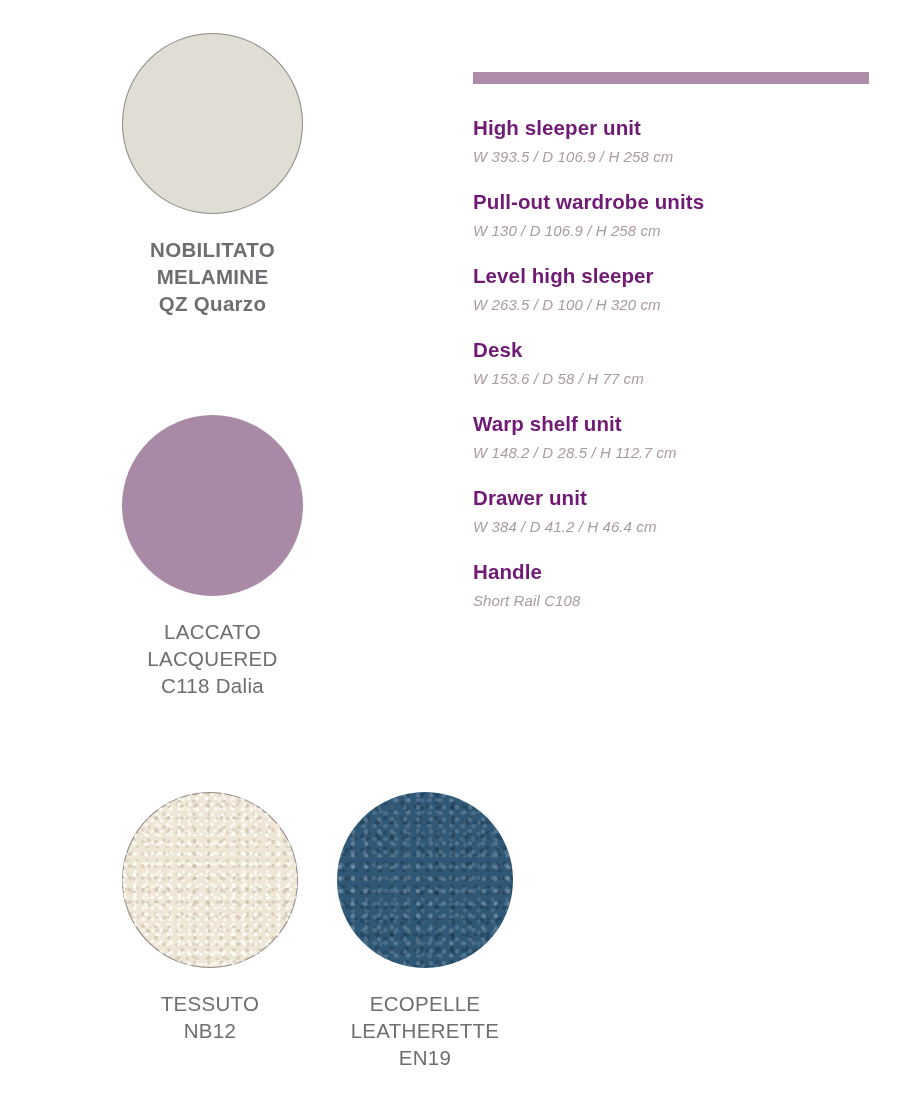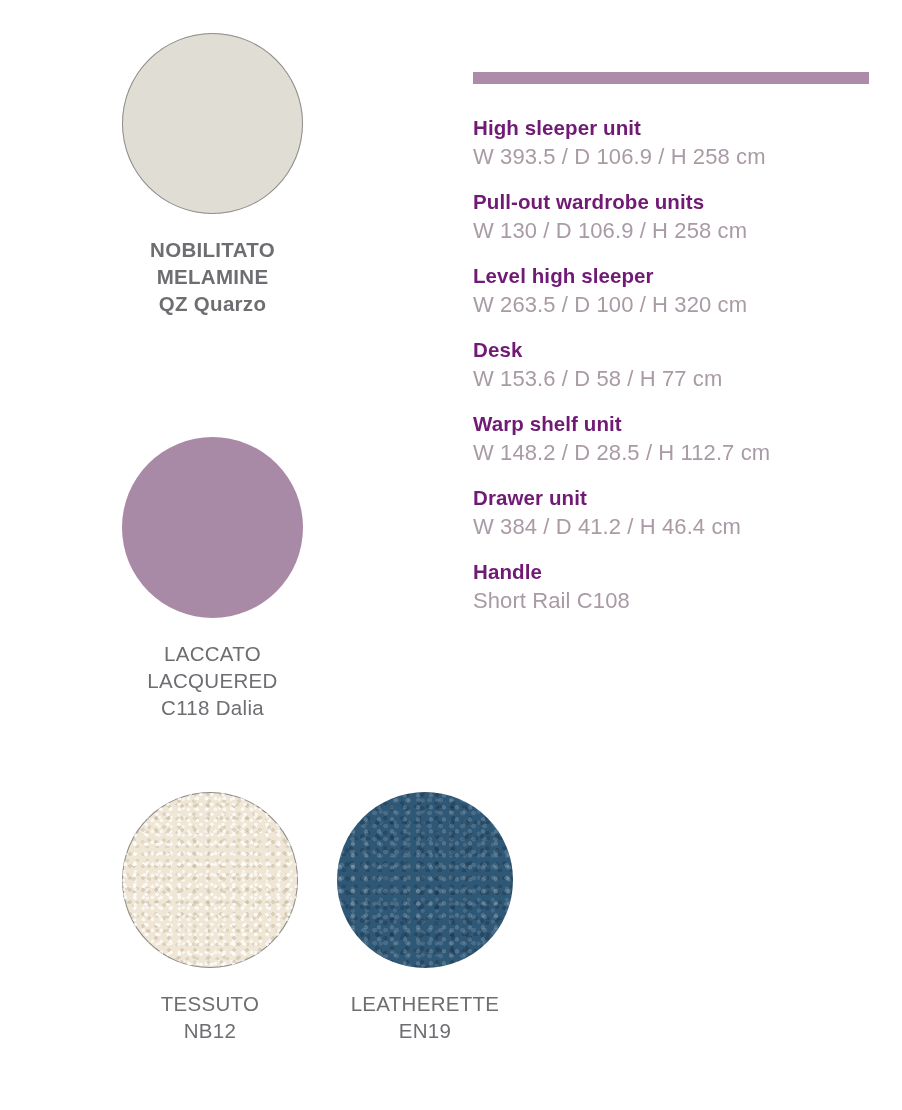--- a/index.html
+++ b/index.html
@@ -105,58 +105,60 @@
   .spec-name {
     color: #701a75;
     font-weight: bold;
     font-size: 20.5px;
     line-height: 28px;
     letter-spacing: .1px;
     white-space: nowrap;
   }
   .spec-value {
     color: #a99aa5;
-    font-size: 22px;
+    font-size: 15px;
     line-height: 29px;
     letter-spacing: .1px;
     white-space: nowrap;
+    font-style: italic;
   }
 </style>
 </head>
 <body>
 
 <div class="page">
 
   <div id="swatch-column">
       <div class="swatch-group" style="left: 122px; top: 33px; width: 181px; font-weight: bold;">
         <div class="swatch swatch-outline" style="width: 181px; height: 181px; background: rgb(224, 221, 212);"></div>
         <div class="swatch-caption">
           <span class="line">NOBILITATO</span>
           <span class="line">MELAMINE</span>
           <span class="line">QZ Quarzo</span>
         </div>
       </div>
-      <div class="swatch-group" style="left: 122px; top: 437px; width: 181px;">
+      <div class="swatch-group" style="left: 122px; top: 415px; width: 181px;">
         <div class="swatch" style="width: 181px; height: 181px; background: rgb(169, 138, 166);"></div>
         <div class="swatch-caption">
           <span class="line">LACCATO</span>
           <span class="line">LACQUERED</span>
           <span class="line">C118 Dalia</span>
         </div>
       </div>
       <div class="swatch-group" style="left: 122px; top: 792px; width: 176px;">
         <div class="swatch swatch-outline tex-fabric" style="width: 176px; height: 176px; background: rgb(239, 230, 214);"></div>
         <div class="swatch-caption">
           <span class="line">TESSUTO</span>
           <span class="line">NB12</span>
         </div>
       </div>
       <div class="swatch-group" style="left: 337px; top: 792px; width: 176px;">
         <div class="swatch tex-leather" style="width: 176px; height: 176px; background: rgb(47, 88, 119);"></div>
         <div class="swatch-caption">
+          <span class="line">ECOPELLE</span>
           <span class="line">LEATHERETTE</span>
           <span class="line">EN19</span>
         </div>
       </div>
     </div>
 
   <div class="spec-panel">
     <div class="spec-rule"></div>
     <div class="spec-list" id="spec-list">
         <div class="spec-row">

